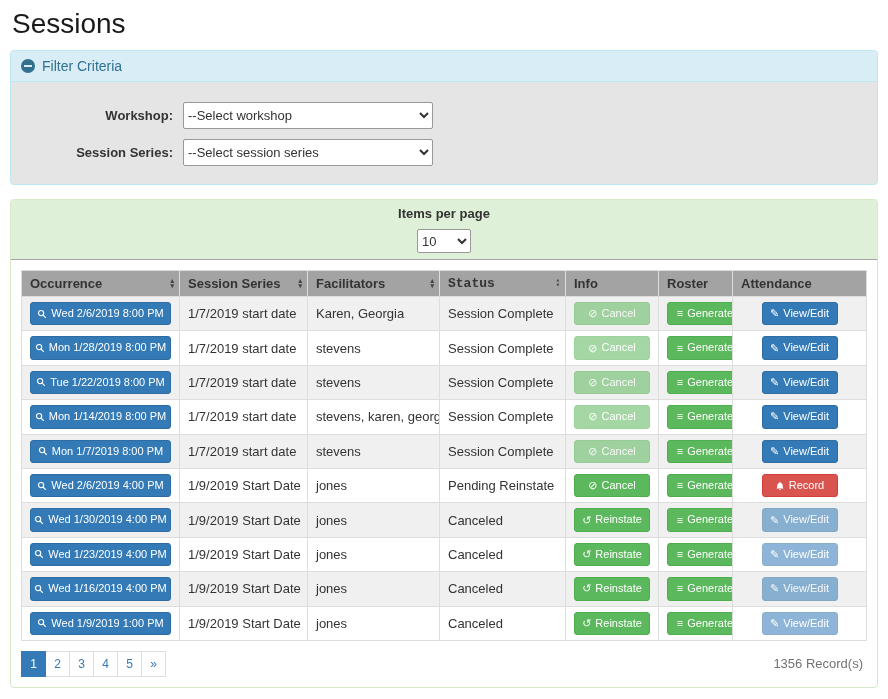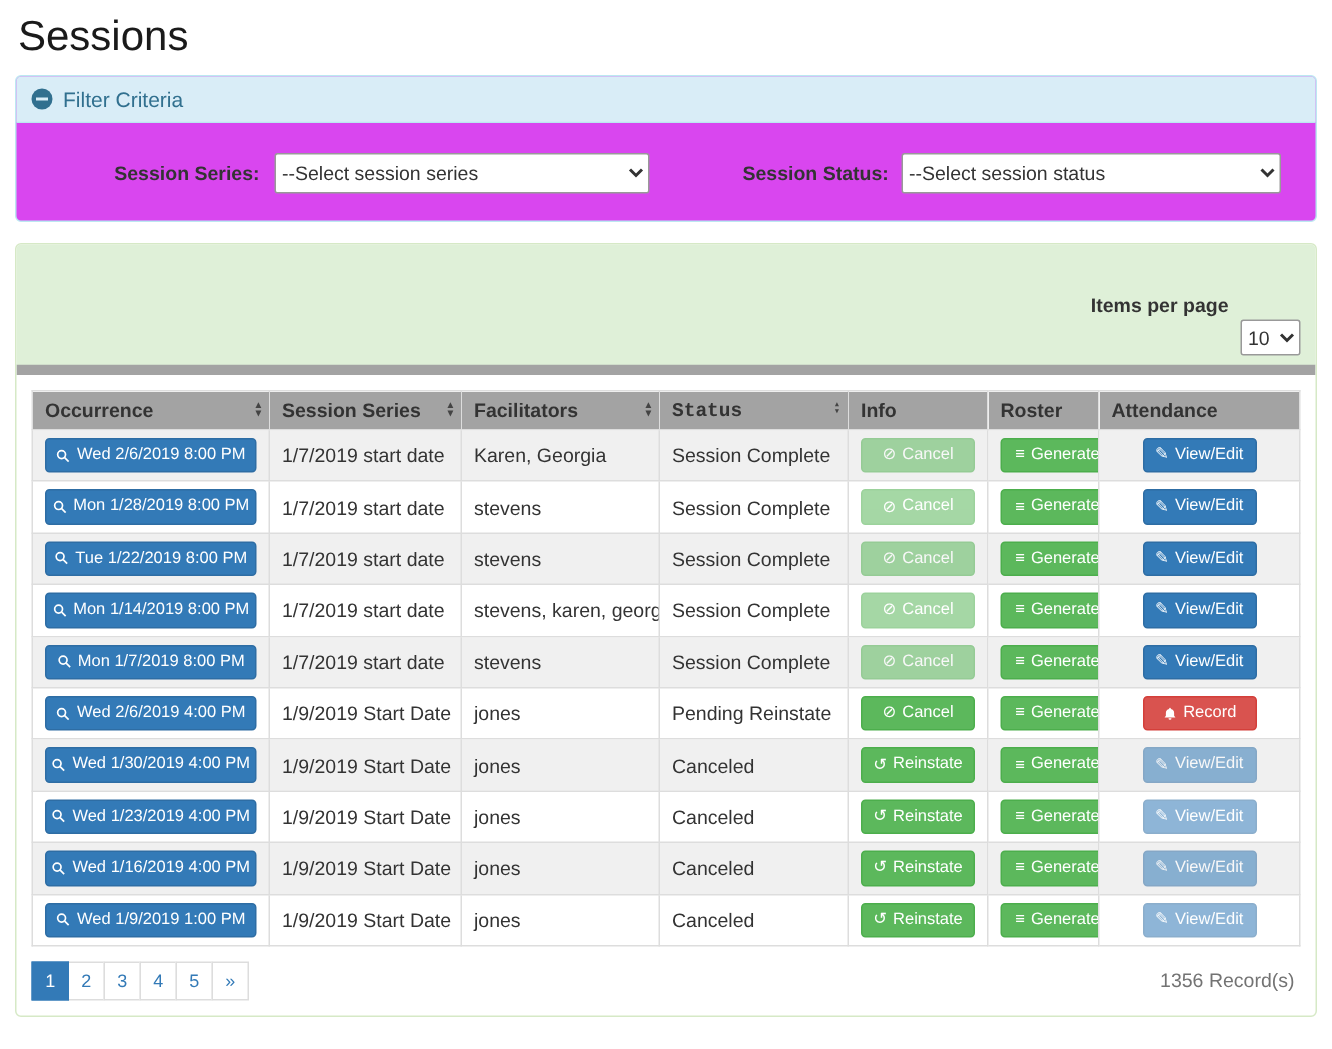--- a/index.html
+++ b/index.html
@@ -10,21 +10,21 @@
     background: #fff; color: #333;
     overflow: hidden;
   }
   .page-title {
     font-size: 28px; font-weight: 400; color: #1a1a1a;
     margin: 8px 0 10px; padding-left: 12px;
   }
   .container { padding: 0 10px; }
 
   
-  .panel-filter { border: 1px solid #bce8f1; border-radius: 4px; background: #d946ef; }
+  .panel-filter { border: 1px solid #bce8f1; border-radius: 4px; background: #e5e5e5; }
   .panel-filter-header {
     background: #d9edf7; color: #31708f;
     padding: 7px 10px; font-size: 14px;
     display: flex; align-items: center; gap: 7px;
     border-bottom: 1px solid #bce8f1;
     border-radius: 3px 3px 0 0;
   }
   .minus-circle {
     width: 14px; height: 14px; border-radius: 50%;
     background: #31708f; position: relative; flex: 0 0 auto;
@@ -46,25 +46,26 @@
   .sel-wide { width: 250px; }
   .sel-status { width: 253px; }
   .group-right { margin-left: 62px; }
   .group-right .flabel { width: 96px; }
 
   
   .panel-table { border: 1px solid #d6e9c6; border-radius: 4px; margin-top: 14px; background: #fff; }
   .panel-table-header {
     background: #dff0d8; padding: 6px 10px;
     display: flex; justify-content: flex-end; align-items: center; gap: 8px;
-    border-bottom: 7px solid #a3a3a3;
+    border-bottom: 1px solid #a3a3a3;
     font-size: 13px; font-weight: bold; color: #333;
     border-radius: 3px 3px 0 0;
-  }
-  .sel-items { width: 40px; height: 24px; margin-top: 44px; }
+    flex-direction: column;
+  }
+  .sel-items { width: 54px; height: 24px; }
   .panel-table-body { padding: 10px; }
 
   table { width: 100%; border-collapse: collapse; table-layout: fixed; font-size: 13px; }
   th, td {
     border: 1px solid #ddd; padding: 5px 8px;
     text-align: left; vertical-align: middle;
     overflow: hidden; white-space: nowrap;
   }
   th { font-weight: bold; color: #333; position: relative; padding-right: 18px; background: #a3a3a3; }
   th:nth-child(1) { width: 158px; }
@@ -121,29 +122,31 @@
 <div class="container">
 
   <div class="panel-filter">
     <div class="panel-filter-header">
       <span class="minus-circle"></span>
       <span>Filter Criteria</span>
     </div>
     <div class="panel-filter-body">
       <div class="filter-row">
         <div class="fgroup">
+          <label class="flabel">Workshop:</label>
+          <select class="sel-wide">
+            <option>--Select workshop</option>
+          </select>
+        </div>
+      </div>
+      <div class="filter-row">
+        <div class="fgroup">
           <label class="flabel">Session Series:</label>
           <select class="sel-wide">
             <option>--Select session series</option>
-          </select>
-        </div>
-        <div class="fgroup group-right">
-          <label class="flabel">Session Status:</label>
-          <select class="sel-status">
-            <option>--Select session status</option>
           </select>
         </div>
       </div>
     </div>
   </div>
 
   <div class="panel-table">
     <div class="panel-table-header">
       <span>Items per page</span>
       <select class="sel-items">

